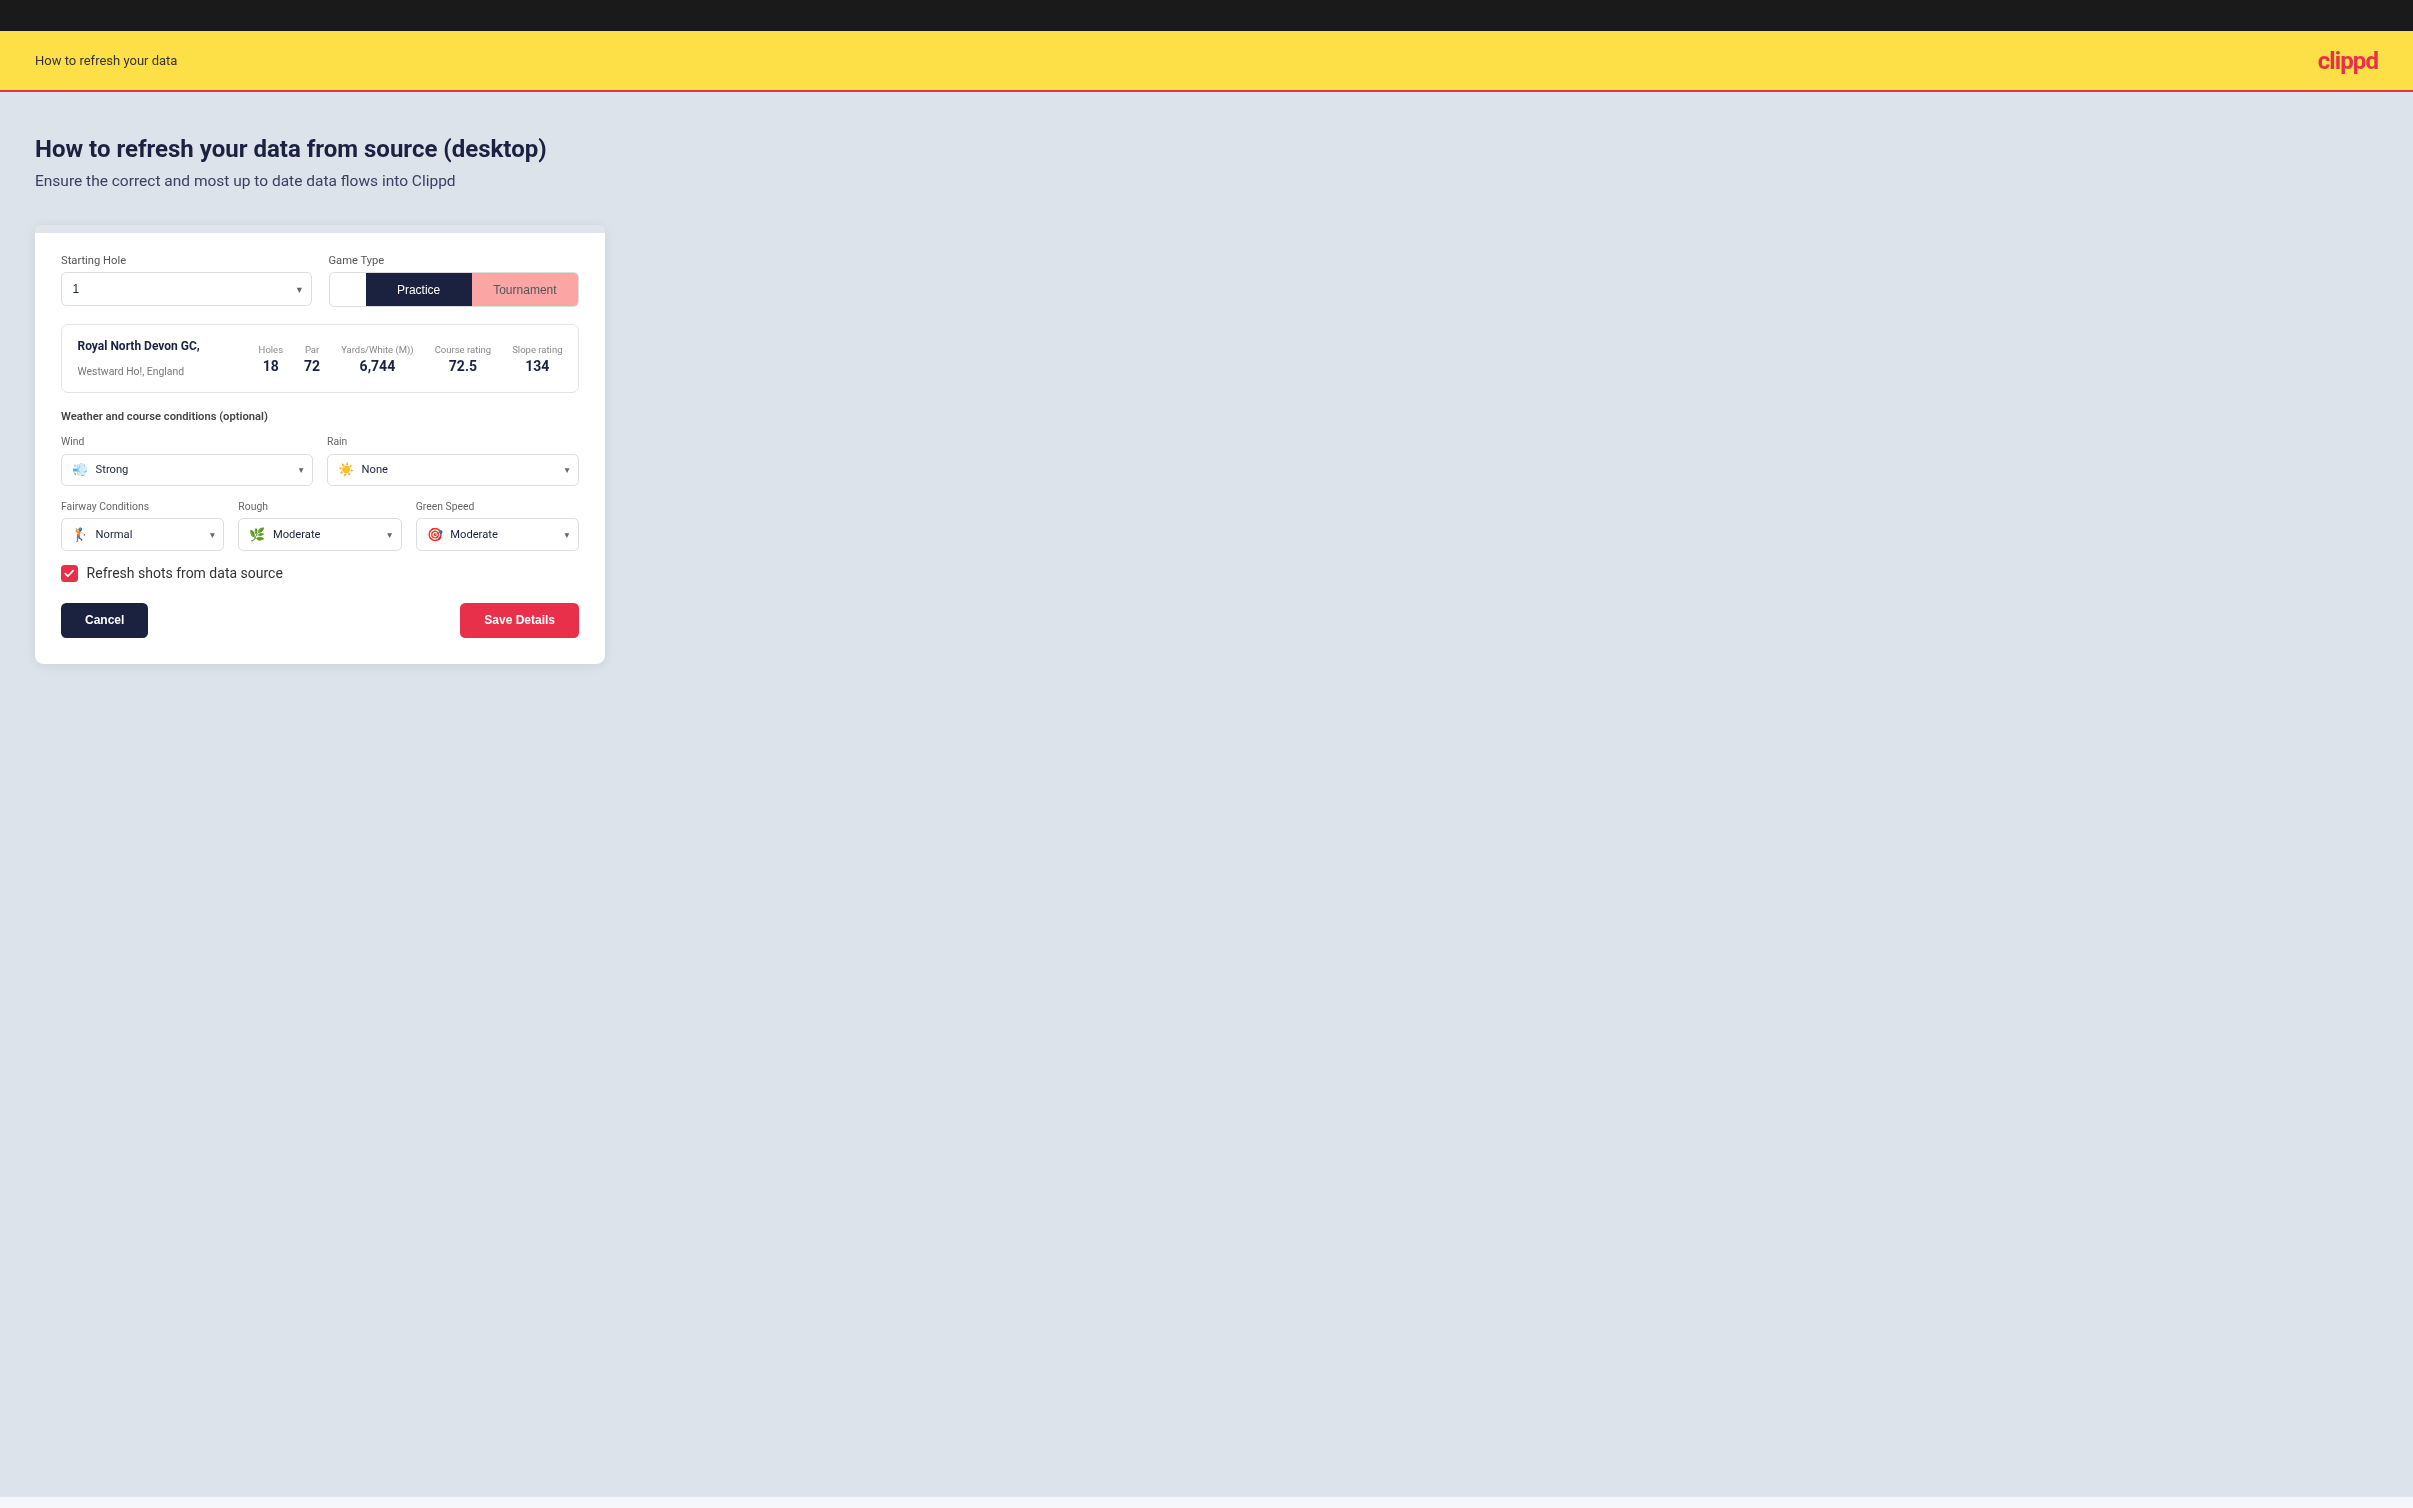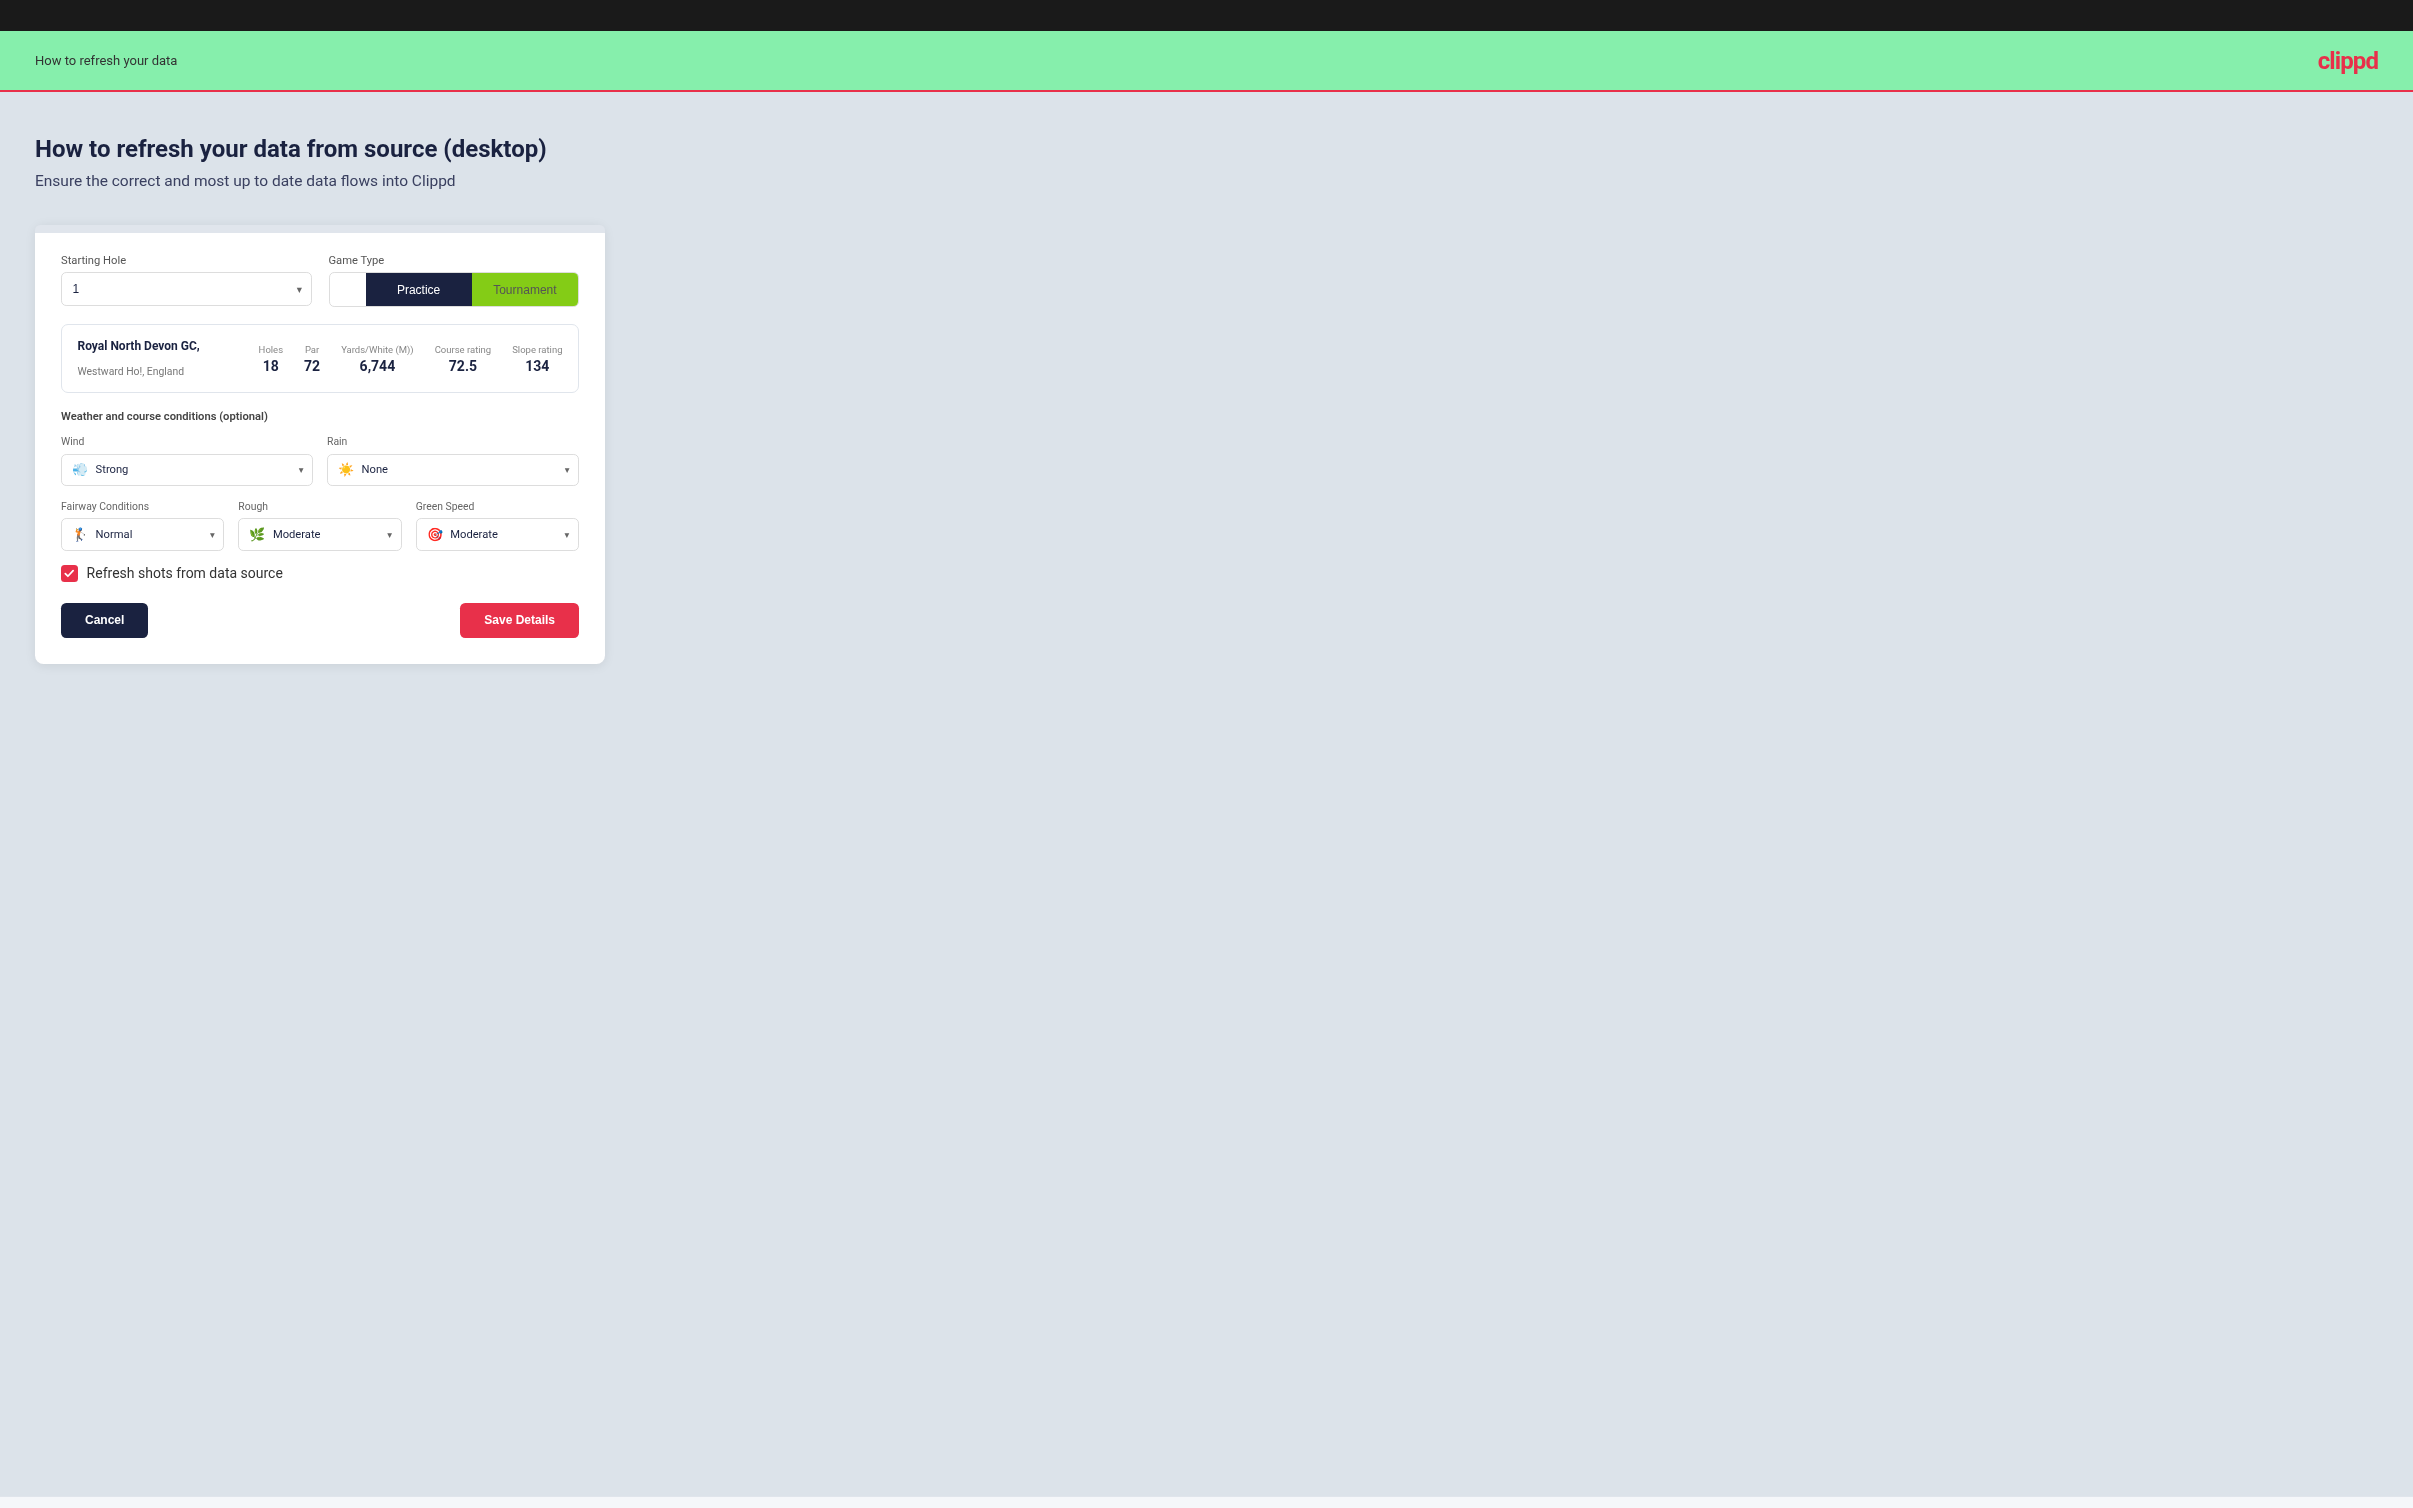--- a/index.html
+++ b/index.html
@@ -6,21 +6,21 @@
     body {
       font-family: -apple-system, BlinkMacSystemFont, 'Segoe UI', Roboto, sans-serif;
       background: #1a1a1a;
       min-height: 100vh;
     }
     .top-bar {
       background: #1a1a1a;
       height: 31px;
     }
     .header {
-      background: #86efac;
+      background: #fde047;
       padding: 15.5px 35px;
       display: flex;
       align-items: center;
       justify-content: space-between;
       border-bottom: 2.6px solid #e8304a;
       text-align: center;
     }
     .header-title {
       font-size: 13px;
       color: #333;
@@ -112,21 +112,21 @@
     .game-type-group {
       display: flex;
       border: 0.9px solid #ddd;
       border-radius: 5.2px;
       overflow: hidden;
     }
     .game-type-btn {
       flex: 1;
       padding: 9.5px;
       border: none;
-      background: #84cc16;
+      background: #fca5a5;
       font-size: 12px;
       cursor: pointer;
       color: #555;
       font-weight: 500;
     }
     .game-type-btn.active {
       background: #1a2240;
       color: #fff;
       margin-left: 36px;
     }

